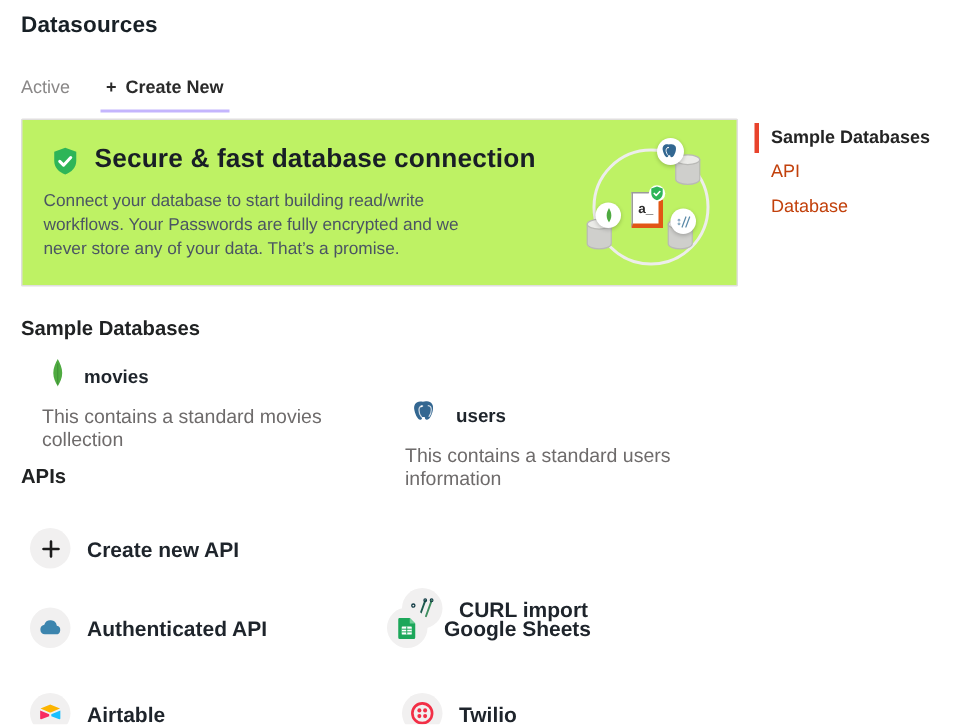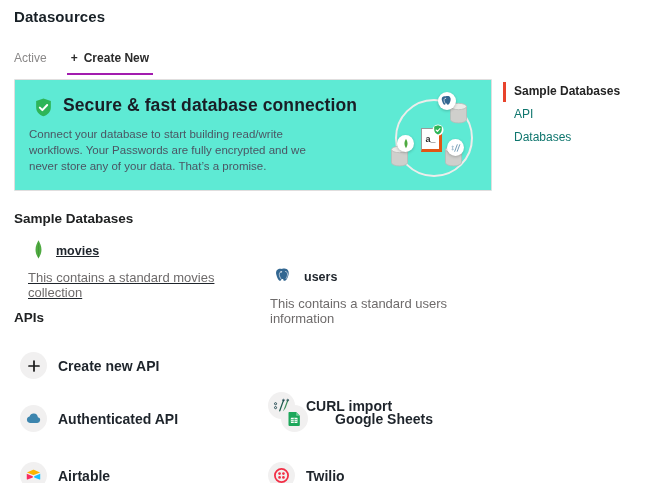--- a/index.html
+++ b/index.html
@@ -7,39 +7,39 @@
     position:relative;width:630px;height:483px;background:#fff;overflow:hidden;
     font-family:"Liberation Sans",sans-serif;color:#1e242b;
   }
   .abs{position:absolute;}
   
   .page-title{left:14px;top:8px;font-size:15px;font-weight:700;color:#182026;letter-spacing:.1px;}
   
   .tabs{left:14px;top:51px;display:flex;align-items:flex-start;}
   .tab{font-size:12px;cursor:pointer;padding-bottom:8px;}
   .tab-inactive{color:#8a8888;margin-right:20px;}
-  .tab-active{color:#2b2b2b;font-weight:700;border-bottom:2px solid #a21caf;padding-left:4px;padding-right:4px;}
+  .tab-active{color:#2b2b2b;font-weight:700;border-bottom:2px solid #c4b5fd;padding-left:4px;padding-right:4px;}
   .tab-active .plus-glyph{font-weight:600;margin-right:6px;}
   
-  .banner{left:14px;top:79px;width:476px;height:110px;border:1px solid #e0dede;border-radius:1px;background:#5eead4;}
+  .banner{left:14px;top:79px;width:476px;height:110px;border:1px solid #e0dede;border-radius:1px;background:#bef264;}
   .banner-shield{left:18px;top:17px;}
   .banner-heading{left:48px;top:15px;font-size:17.5px;font-weight:700;color:#191e26;letter-spacing:.1px;}
   .banner-body{left:14px;top:46px;width:306px;font-size:11.5px;line-height:16px;color:#4b5563;}
   
   .ill-ring{left:380px;top:19px;width:74px;height:74px;border:2px solid #ededeb;border-radius:50%;}
   .badge{position:absolute;border-radius:50%;background:#fff;box-shadow:0 1px 3px rgba(0,0,0,.22);display:flex;align-items:center;justify-content:center;}
   .appsmith-box{left:406px;top:48px;width:17px;height:20px;background:#fff;border:1px solid #9a9a9a;
     border-right:3px solid #E15615;border-bottom:3px solid #E15615;
     font-size:9px;font-weight:700;color:#2b2b2b;display:flex;align-items:center;justify-content:center;}
   
   .side-nav{left:503px;top:84px;}
   .side-bar-accent{position:absolute;left:0;top:-2px;width:2.5px;height:20px;background:#E8432C;}
   .side-item{position:absolute;left:11px;font-size:12px;white-space:nowrap;cursor:pointer;}
   .side-item.on{color:#242424;font-weight:700;}
-  .side-item.off{color:#0f766e;}
+  .side-item.off{color:#c2410c;}
   
   .section-h{font-size:13.5px;font-weight:600;color:#202223;}
   
   .db-card{width:235px;cursor:pointer;}
   .db-head{display:flex;align-items:center;padding-left:5px;height:22px;}
   .db-title{font-size:12.5px;font-weight:600;color:#1e242b;margin-left:12px;}
   .db-desc{margin-top:8px;font-size:13px;color:#6e6b6b;}
   
   .api-card{display:flex;align-items:center;cursor:pointer;}
   .api-circle{width:27px;height:27px;border-radius:50%;background:#f1f0f0;display:flex;align-items:center;justify-content:center;flex:0 0 27px;}
@@ -120,26 +120,26 @@
         <path d="M12 2.5l7.6 2.7v6.3c0 4.7-3.2 7.9-7.6 9.4-4.4-1.5-7.6-4.7-7.6-9.4V5.2L12 2.5z" fill="#2EB558"></path>
         <path d="M8.3 12l2.6 2.6 4.9-5.2" stroke="#fff" stroke-width="2.2" fill="none" stroke-linecap="round" stroke-linejoin="round"></path>
       </svg>
     </span>
   </div>
 
   <div class="abs side-nav">
     <div class="side-bar-accent"></div>
     <div class="side-item on" style="top:0;">Sample Databases</div>
     <div class="side-item off" style="top:23px;">API</div>
-    <div class="side-item off" style="top:46px;">Databases</div>
+    <div class="side-item off" style="top:46px;">Database</div>
   </div>
 
   <div class="abs section-h" style="left:14px;top:211px;">Sample Databases</div>
 
-  <div class="abs db-card" style="left:28px;top:240px;text-decoration:underline;">
+  <div class="abs db-card" style="left:28px;top:240px;">
     <div class="db-head">
       <span>
         <svg width="11" height="21" viewBox="0 0 12 24">
           <path d="M6 1.5C4.2 5 2.6 8 2.6 12.2c0 4 1.7 7.2 3.1 9.6l.3.7.3-.7c1.4-2.4 3.1-5.6 3.1-9.6C9.4 8 7.8 5 6 1.5z" fill="#4FAA41"></path>
           <path d="M6 5v16" stroke="#3e8f33" stroke-width="0.7"></path>
         </svg>
       </span>
       <span class="db-title">movies</span>
     </div>
     <div class="db-desc">This contains a standard movies collection</div>
@@ -187,21 +187,21 @@
 
   <div class="abs api-card" style="left:20px;top:405px;">
     <span class="api-circle">
       <svg width="17" height="17" viewBox="0 0 24 24">
         <path d="M7 18.2h10.3a4.1 4.1 0 0 0 .9-8.1 6.1 6.1 0 0 0-11.8-1A4.6 4.6 0 0 0 7 18.2z" fill="#3C85AE"></path>
       </svg>
     </span>
     <span class="api-label">Authenticated API</span>
   </div>
 
-  <div class="abs api-card" style="left:281px;top:405px;gap:16px;">
+  <div class="abs api-card" style="left:258px;top:405px;">
     <span class="api-circle">
       <svg width="15" height="16" viewBox="0 0 22 24">
         <path d="M3 1.5h10.5L19 7v14a1.5 1.5 0 0 1-1.5 1.5h-14A1.5 1.5 0 0 1 2 21V3A1.5 1.5 0 0 1 3 1.5z" fill="#1CA75A"></path>
         <path d="M13.5 1.5L19 7h-5.5z" fill="#6FCF97"></path>
         <rect x="5.5" y="10" width="10" height="8" rx="0.6" fill="#fff"></rect>
         <path d="M5.5 12.7h10M5.5 15.4h10M10.5 10v8" stroke="#1CA75A" stroke-width="1"></path>
       </svg>
     </span>
     <span class="api-label">Google Sheets</span>
   </div>

